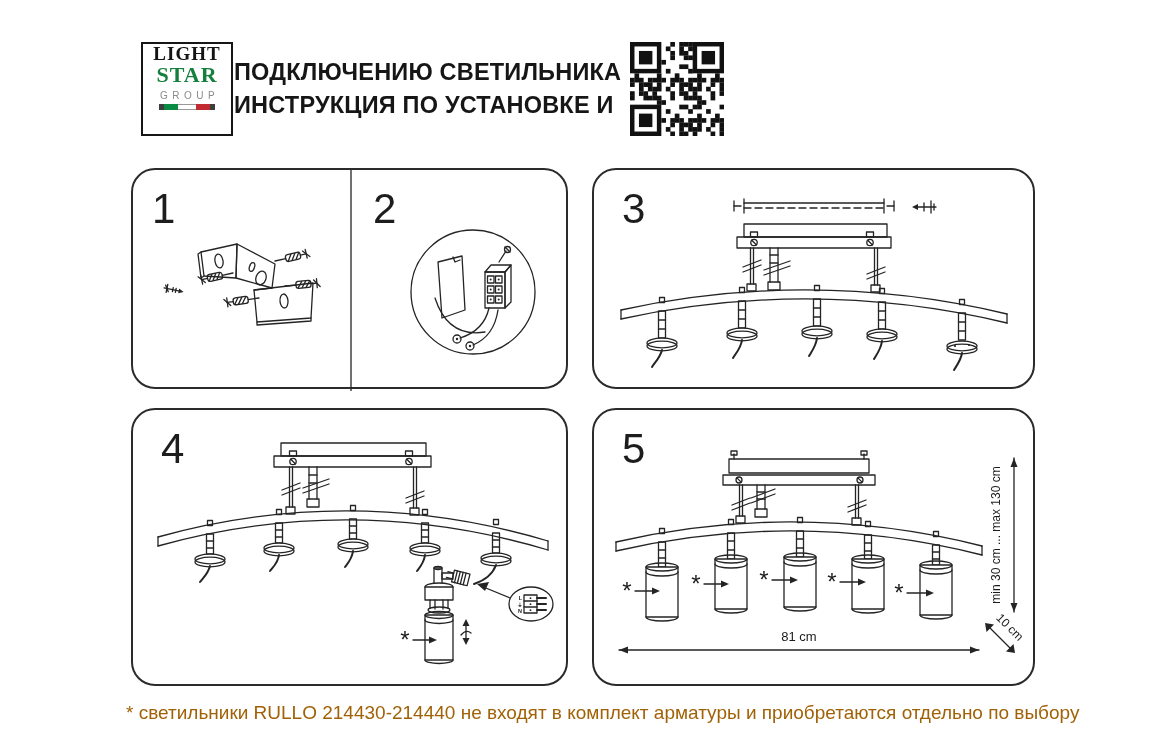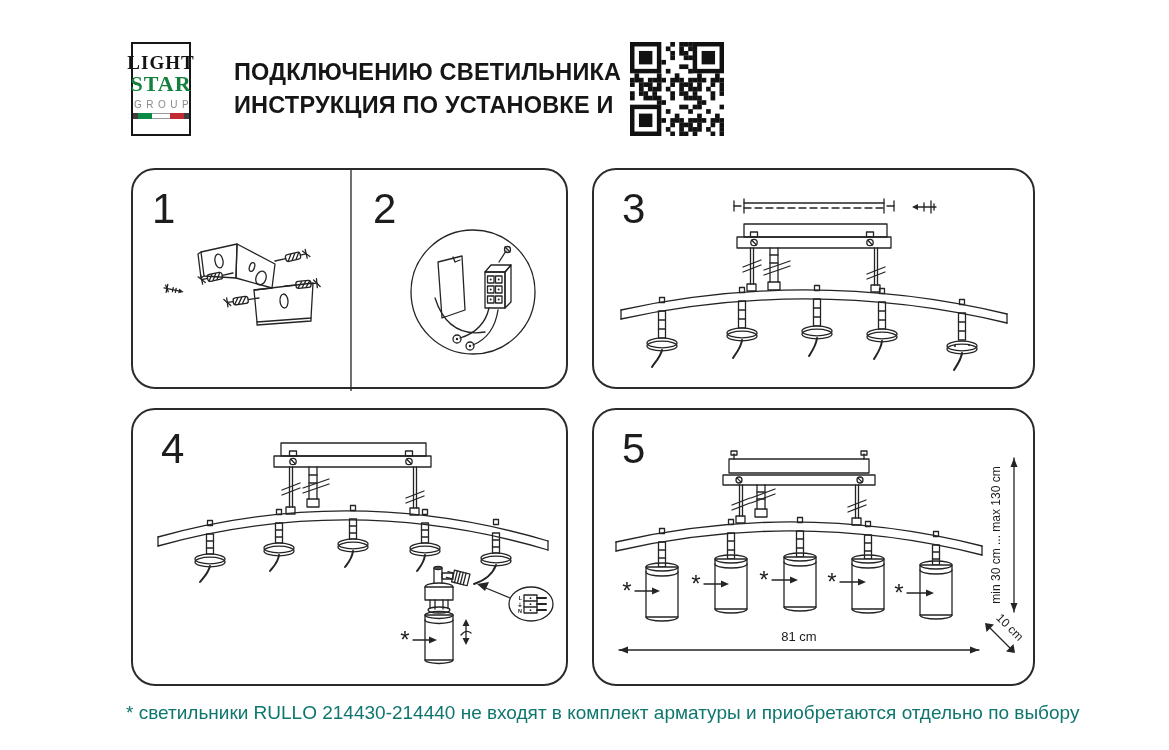--- a/index.html
+++ b/index.html
@@ -1,20 +1,20 @@
 <!DOCTYPE html>
 <html><head>
 <meta charset="utf-8">
 <style>
   html,body{margin:0;padding:0;background:#fff;}
   body{width:1169px;height:750px;position:relative;font-family:"Liberation Sans",sans-serif;color:#1d1d1d;overflow:hidden;}
   .page{position:absolute;inset:0;background:#fff;}
 
   
-  .logo-box{position:absolute;left:131px;top:42px;width:60px;height:94px;border:2px solid #161616;box-sizing:border-box;display:flex;flex-direction:column;align-items:center;padding-top:9px;background:#fff;}
+  .logo-box{position:absolute;left:141px;top:42px;width:92px;height:94px;border:2px solid #161616;box-sizing:border-box;display:flex;flex-direction:column;align-items:center;background:#fff;}
   .logo-w1{font-family:"Liberation Serif",serif;font-weight:700;font-size:19px;line-height:1;letter-spacing:1px;color:#141414;}
   .logo-w2{font-family:"Liberation Serif",serif;font-weight:700;font-size:22px;line-height:1;letter-spacing:1px;color:#15803d;margin-top:1px;}
   .logo-group{font-size:10px;letter-spacing:4.5px;color:#8b8b8b;margin-top:4px;margin-left:5px;}
   .flag{display:flex;height:6px;width:56px;margin-top:3px;}
   .flag div{height:100%;}
   .fd{width:5px;background:#3d3d3d;}
   .fg{width:14px;background:#0a8a43;}
   .fw{width:18px;background:#fff;border-top:1px solid #999;border-bottom:1px solid #999;box-sizing:border-box;}
   .fr{width:14px;background:#c22a32;}
   .title{position:absolute;left:234px;top:56px;font-weight:700;font-size:23.5px;line-height:33px;letter-spacing:0.2px;color:#161616;white-space:nowrap;}
@@ -25,21 +25,21 @@
 
   
   .panel{position:absolute;border:2px solid #2b2b2b;border-radius:24px;background:#fff;box-sizing:border-box;}
   .panel svg{position:absolute;left:0;top:0;}
   #panel12{left:131px;top:168px;width:437px;height:221px;}
   #panel3{left:592px;top:168px;width:443px;height:221px;}
   #panel4{left:131px;top:408px;width:437px;height:278px;}
   #panel5{left:592px;top:408px;width:443px;height:278px;}
   .panel-num{position:absolute;font-size:42px;line-height:1;color:#1d1d1d;}
 
-  .footnote{position:absolute;left:126px;top:702px;font-size:19px;color:#0f766e;white-space:nowrap;}
+  .footnote{position:absolute;left:126px;top:702px;font-size:19px;color:#a16207;white-space:nowrap;}
 
   
   .s{fill:none;stroke:#242424;stroke-width:1.3;stroke-linecap:round;stroke-linejoin:round;}
   .s2{fill:none;stroke:#242424;stroke-width:2;stroke-linecap:round;}
   .w{fill:#fff;stroke:#242424;stroke-width:1.3;stroke-linejoin:round;}
   .f{fill:#242424;stroke:none;}
   svg text{font-family:"Liberation Sans",sans-serif;fill:#1b1b1b;}
   .dimtxt{font-size:13px;}
   .dimtxt2{font-size:12px;}
   .ast{font-size:24px;}

